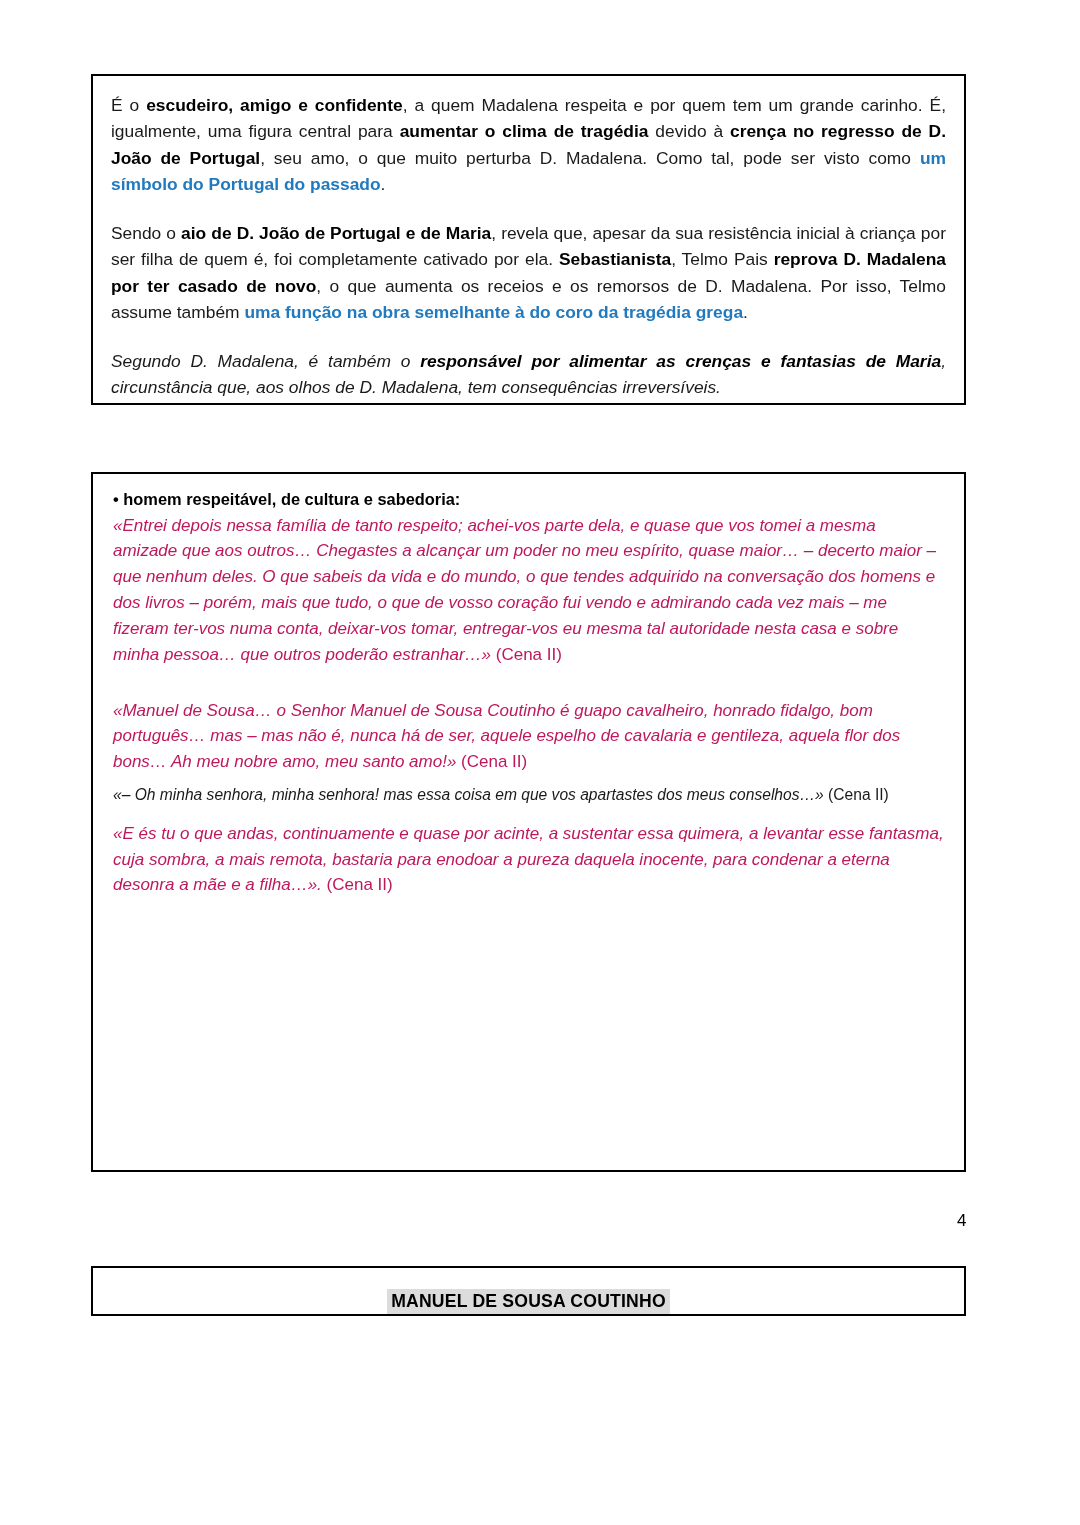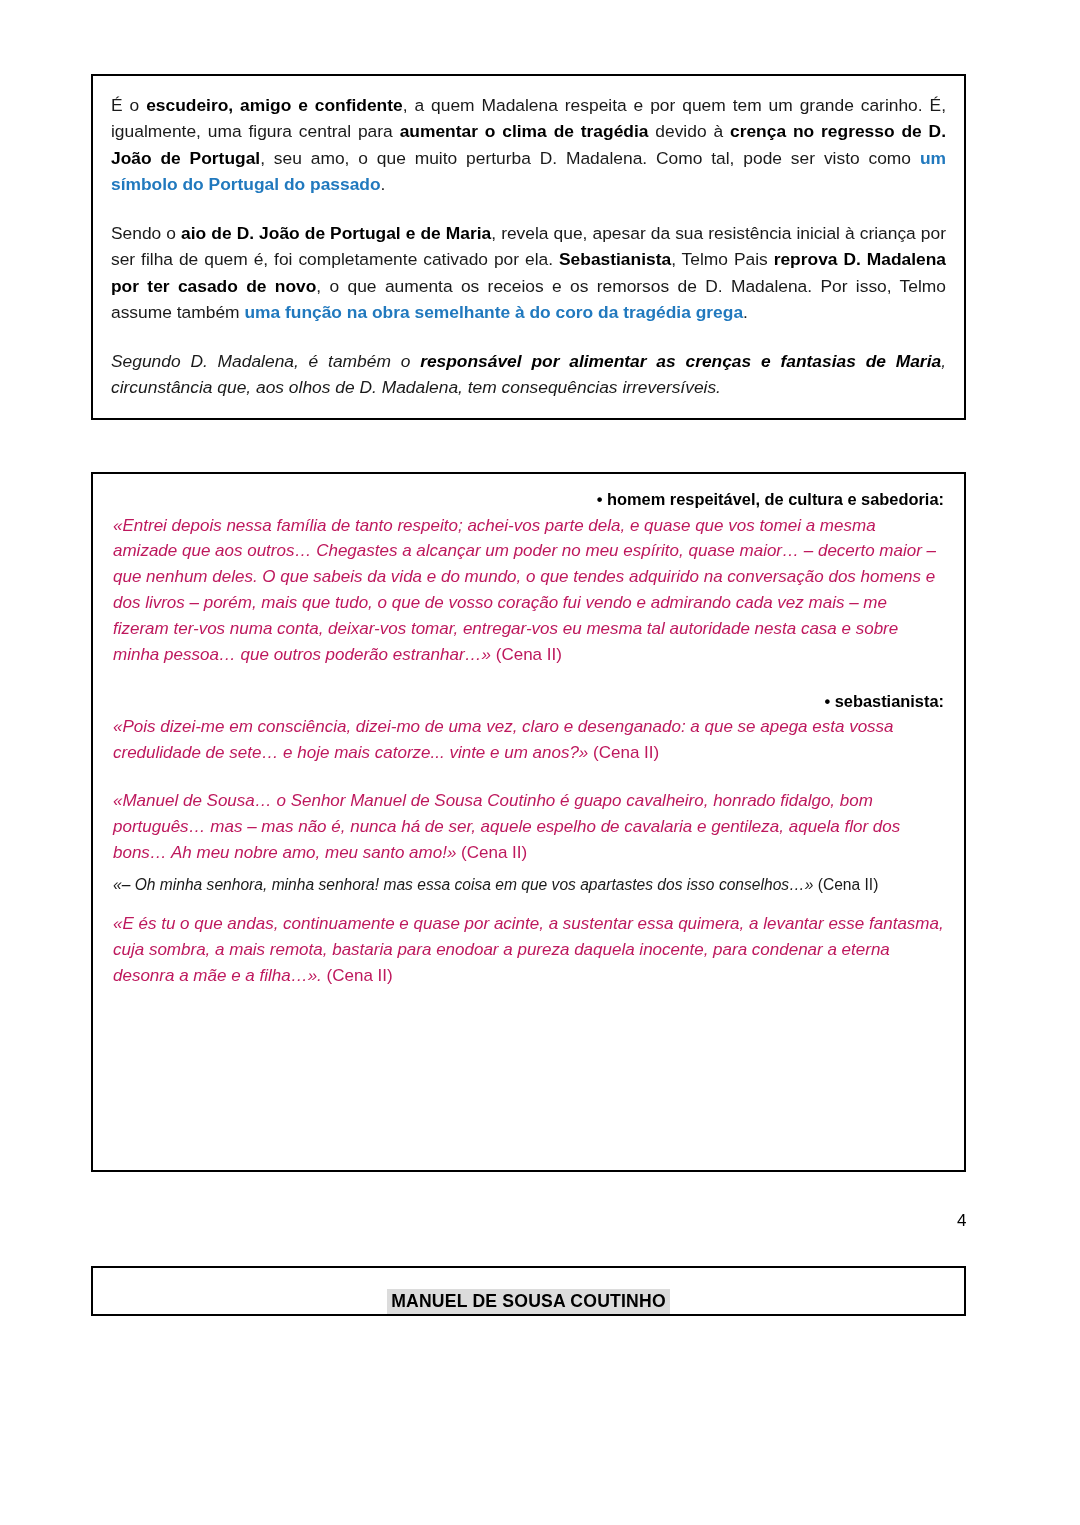--- a/index.html
+++ b/index.html
@@ -26,21 +26,21 @@
   }
 
   
   .analysis-box {
     position: absolute;
     left: 91px;
     top: 74px;
     width: 875px;
     box-sizing: border-box;
     border: 2px solid #000000;
-    padding: 16px 18px 15px 18px;
+    padding: 16px 18px 0 18px;
     background: #ffffff;
   }
 
   .para {
     font-size: 17.4px;
     line-height: 1.52;
     text-align: justify;
     text-justify: inter-word;
     margin: 0 0 22px 0;
     color: #1a1a1a;
@@ -63,21 +63,20 @@
     background: #ffffff;
   }
 
   .q-group { margin-bottom: 14px; }
   .q-head {
     font-size: 16.4px;
     font-weight: bold;
     line-height: 1.38;
     margin: 0 0 2px 0;
     color: #000;
-    text-align: right;
   }
   .q-body {
     font-size: 17px;
     font-style: italic;
     line-height: 1.52;
     margin: 0;
     color: #be185d;
   }
   .q-body .src {
     font-style: normal;
@@ -143,31 +142,27 @@
 
   <div class="quotes-box">
 
     <div class="q-group">
       <p class="q-head">• homem respeitável, de cultura e sabedoria:</p>
       <p class="q-body"><span>«Entrei depois nessa família de tanto respeito; achei-vos parte dela, e quase que vos tomei a mesma amizade que aos outros… Chegastes a alcançar um poder no meu espírito, quase maior… – decerto maior – que nenhum deles. O que sabeis da vida e do mundo, o que tendes adquirido na conversação dos homens e dos livros – porém, mais que tudo, o que de vosso coração fui vendo e admirando cada vez mais – me fizeram ter-vos numa conta, deixar-vos tomar, entregar-vos eu mesma tal autoridade nesta casa e sobre minha pessoa… que outros poderão estranhar…»</span><span class="src"> (Cena II)</span></p>
     </div>
 
     <div class="gap-sm"></div>
 
-    <div class="q-group">
-      <p class="q-head">• sebastianista:</p>
-      <p class="q-body"><span>«Pois dizei-me em consciência, dizei-mo de uma vez, claro e desenganado: a que se apega esta vossa credulidade de sete… e hoje mais catorze... vinte e um anos?»</span><span class="src"> (Cena II)</span></p>
-    </div>
 
     <div class="gap-sm"></div>
 
     <div class="q-group">
       <p class="q-body"><span>«Manuel de Sousa… o Senhor Manuel de Sousa Coutinho é guapo cavalheiro, honrado fidalgo, bom português… mas – mas não é, nunca há de ser, aquele espelho de cavalaria e gentileza, aquela flor dos bons… Ah meu nobre amo, meu santo amo!»</span><span class="src"> (Cena II)</span></p>
       <div class="gap-sm"></div>
-      <p class="q-extra"><span>«– Oh minha senhora, minha senhora! mas essa coisa em que vos apartastes dos isso conselhos…»</span><span class="src"> (Cena II)</span></p>
+      <p class="q-extra"><span>«– Oh minha senhora, minha senhora! mas essa coisa em que vos apartastes dos meus conselhos…»</span><span class="src"> (Cena II)</span></p>
     </div>
 
     <div class="q-group">
       <p class="q-body"><span>«E és tu o que andas, continuamente e quase por acinte, a sustentar essa quimera, a levantar esse fantasma, cuja sombra, a mais remota, bastaria para enodoar a pureza daquela inocente, para condenar a eterna desonra a mãe e a filha…».</span><span class="src"> (Cena II)</span></p>
     </div>
 
   </div>
 
   <div class="page-number">4</div>
 

